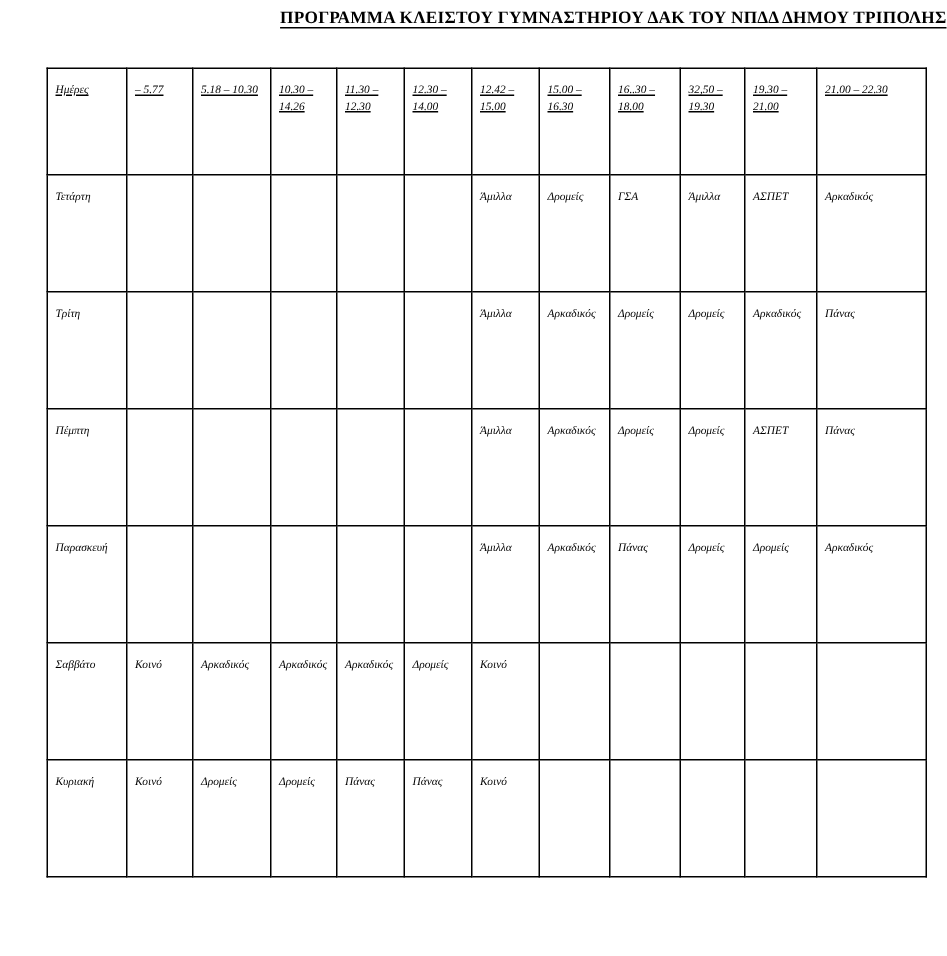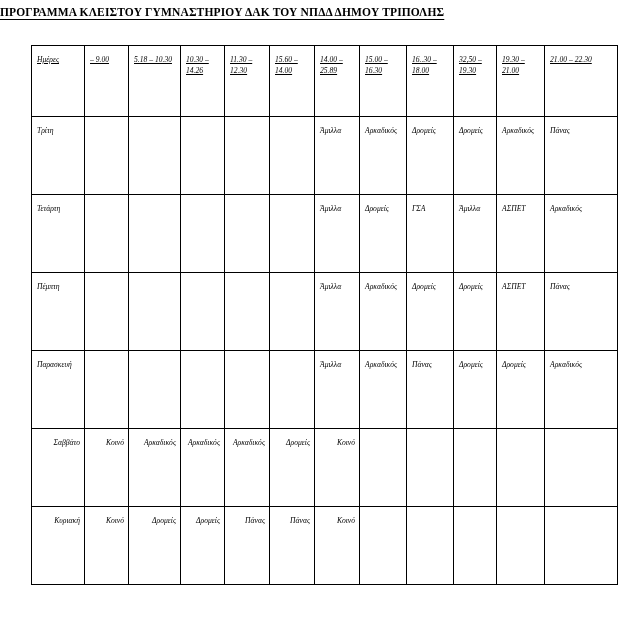--- a/index.html
+++ b/index.html
@@ -18,21 +18,21 @@
     position: relative;
     width: 631px;
     height: 637px;
     box-sizing: border-box;
   }
   .doc-title {
     position: absolute;
     top: 5px;
     left: 0;
     width: 631px;
-    text-align: left;
+    text-align: right;
     font-size: 11.5px;
     font-weight: bold;
     letter-spacing: 0.15px;
     line-height: 1.3;
   }
   .doc-title span.title-underline {
     text-decoration: underline;
     text-underline-offset: 2.5px;
   }
   .table-wrap {
@@ -54,21 +54,21 @@
     font-style: italic;
     line-height: 1.45;
     font-family: "Liberation Serif", "DejaVu Serif", serif;
     word-wrap: break-word;
     overflow-wrap: break-word;
     hyphens: manual;
   }
   
   tr.r-head td { height: 60px; text-decoration: underline; }
   tr.r-day  td { height: 67px; }
-  tr.r-we   td { height: 67px; text-align: right; }
+  tr.r-we   td { height: 67px; }
 
   
   col.c0  { width: 53px; }
   col.c1  { width: 44px; }
   col.c2  { width: 52px; }
   col.c3  { width: 44px; }
   col.c4  { width: 45px; }
   col.c5  { width: 45px; }
   col.c6  { width: 45px; }
   col.c7  { width: 47px; }
@@ -96,62 +96,62 @@
         <col class="c6">
           <col class="c7">
           <col class="c8">
           <col class="c9">
           <col class="c10">
           <col class="c11">
       </colgroup>
       <tbody>
         <tr class="r-head">
           <td>Ημέρες</td>
-          <td>– 9.00</td>
+          <td>– 5.77</td>
           <td>5.18 – 10.30</td>
           <td>10.30 – 14.26</td>
           <td>11.30 – 12.30</td>
-          <td>15.60 – 14.00</td>
-          <td>14.00 – 25.89</td>
+          <td>12.30 – 14.00</td>
+          <td>12.42 – 15.00</td>
           <td>15.00 – 16.30</td>
           <td>16..30 – 18.00</td>
           <td>32,50 – 19.30</td>
           <td>19.30 – 21.00</td>
           <td>21.00 – 22.30</td>
         </tr>
 
 
         <tr class="r-day">
+          <td>Τετάρτη</td>
+          <td></td>
+          <td></td>
+          <td></td>
+          <td></td>
+          <td></td>
+          <td>Άμιλλα</td>
+          <td>Δρομείς</td>
+          <td>ΓΣΑ</td>
+          <td>Άμιλλα</td>
+          <td>ΑΣΠΕΤ</td>
+          <td>Αρκαδικός</td>
+        </tr>
+
+        <tr class="r-day">
           <td>Τρίτη</td>
           <td></td>
           <td></td>
           <td></td>
           <td></td>
           <td></td>
           <td>Άμιλλα</td>
           <td>Αρκαδικός</td>
           <td>Δρομείς</td>
           <td>Δρομείς</td>
           <td>Αρκαδικός</td>
           <td>Πάνας</td>
-        </tr>
-
-        <tr class="r-day">
-          <td>Τετάρτη</td>
-          <td></td>
-          <td></td>
-          <td></td>
-          <td></td>
-          <td></td>
-          <td>Άμιλλα</td>
-          <td>Δρομείς</td>
-          <td>ΓΣΑ</td>
-          <td>Άμιλλα</td>
-          <td>ΑΣΠΕΤ</td>
-          <td>Αρκαδικός</td>
         </tr>
 
         <tr class="r-day">
           <td>Πέμπτη</td>
           <td></td>
           <td></td>
           <td></td>
           <td></td>
           <td></td>
           <td>Άμιλλα</td>

